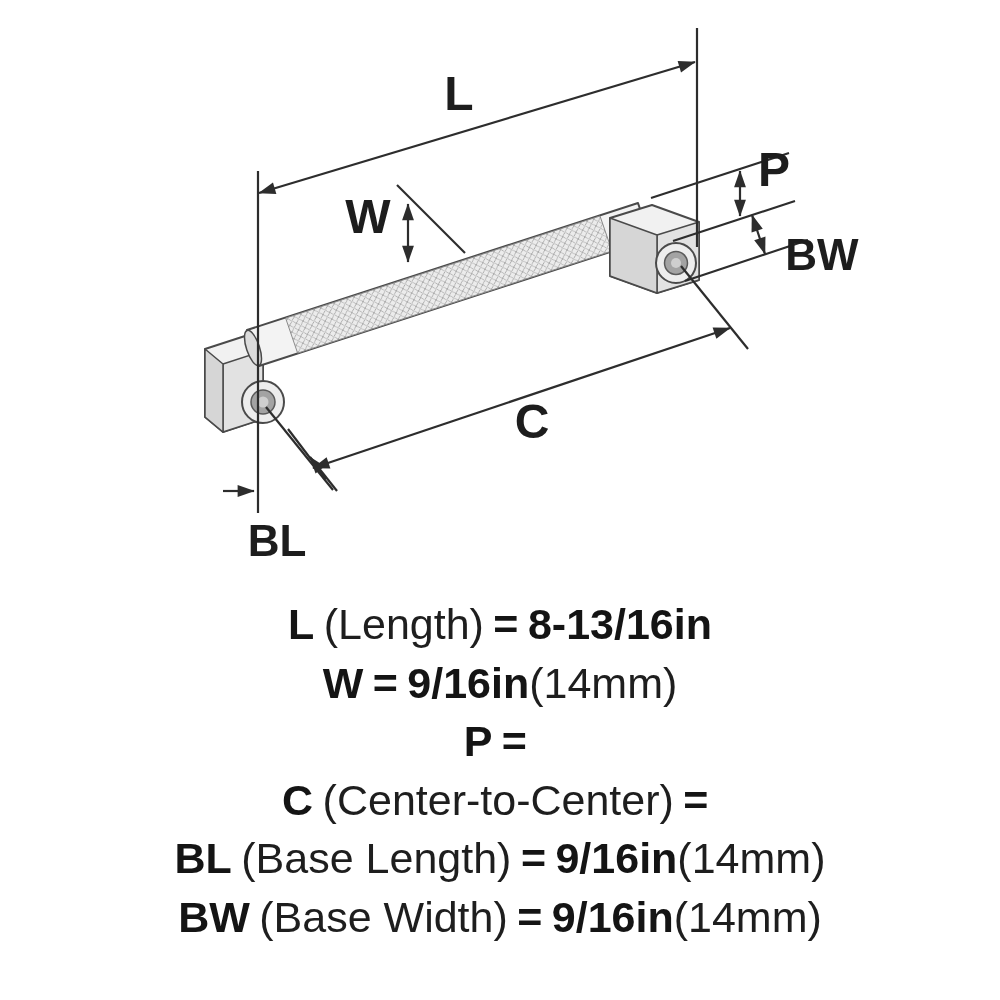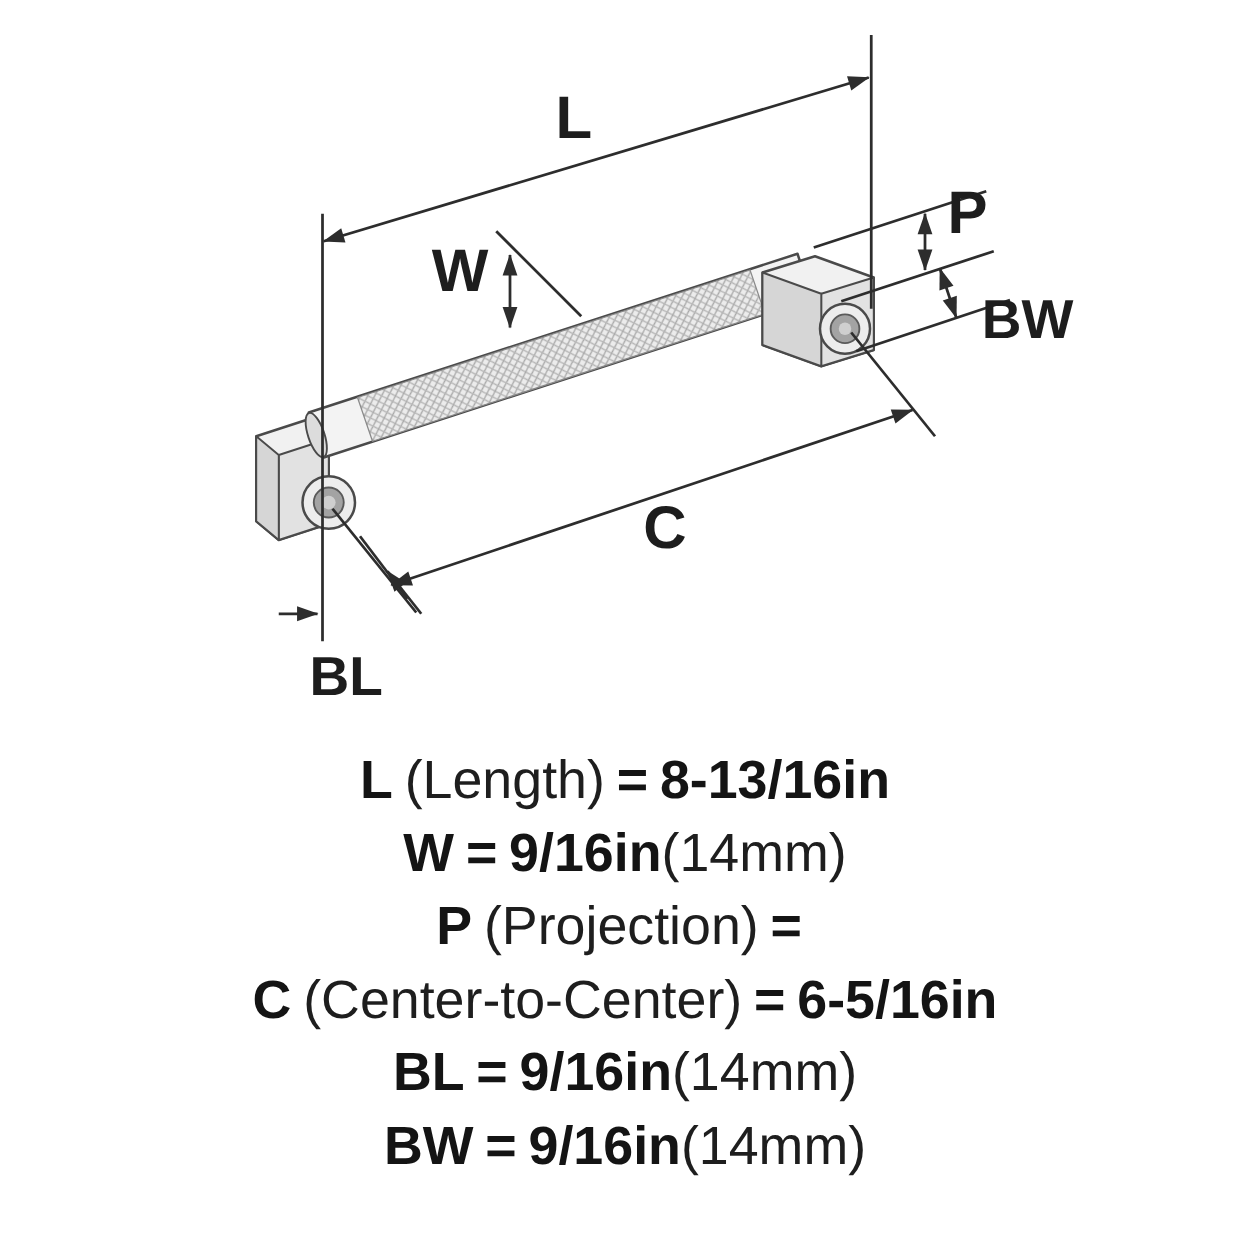--- a/index.html
+++ b/index.html
@@ -117,39 +117,39 @@
 
     <div class="spec-row">
       <span class="b sp">W</span>
       <span class="b sp">=</span>
       <span class="b">9/16in</span>
       <span class="r">(14mm)</span>
     </div>
 
     <div class="spec-row">
       <span class="b sp">P</span>
-      <span class="r sp">(Projection)</span>
       <span class="b sp">=</span>
     </div>
 
     <div class="spec-row">
       <span class="b sp">C</span>
       <span class="r sp">(Center-to-Center)</span>
       <span class="b sp">=</span>
-      <span class="b">6-5/16in</span>
     </div>
 
     <div class="spec-row">
       <span class="b sp">BL</span>
+      <span class="r sp">(Base Length)</span>
       <span class="b sp">=</span>
       <span class="b">9/16in</span>
       <span class="r">(14mm)</span>
     </div>
 
     <div class="spec-row">
       <span class="b sp">BW</span>
+      <span class="r sp">(Base Width)</span>
       <span class="b sp">=</span>
       <span class="b">9/16in</span>
       <span class="r">(14mm)</span>
     </div>
 
   </div>
 </div>
 
 </body></html>

